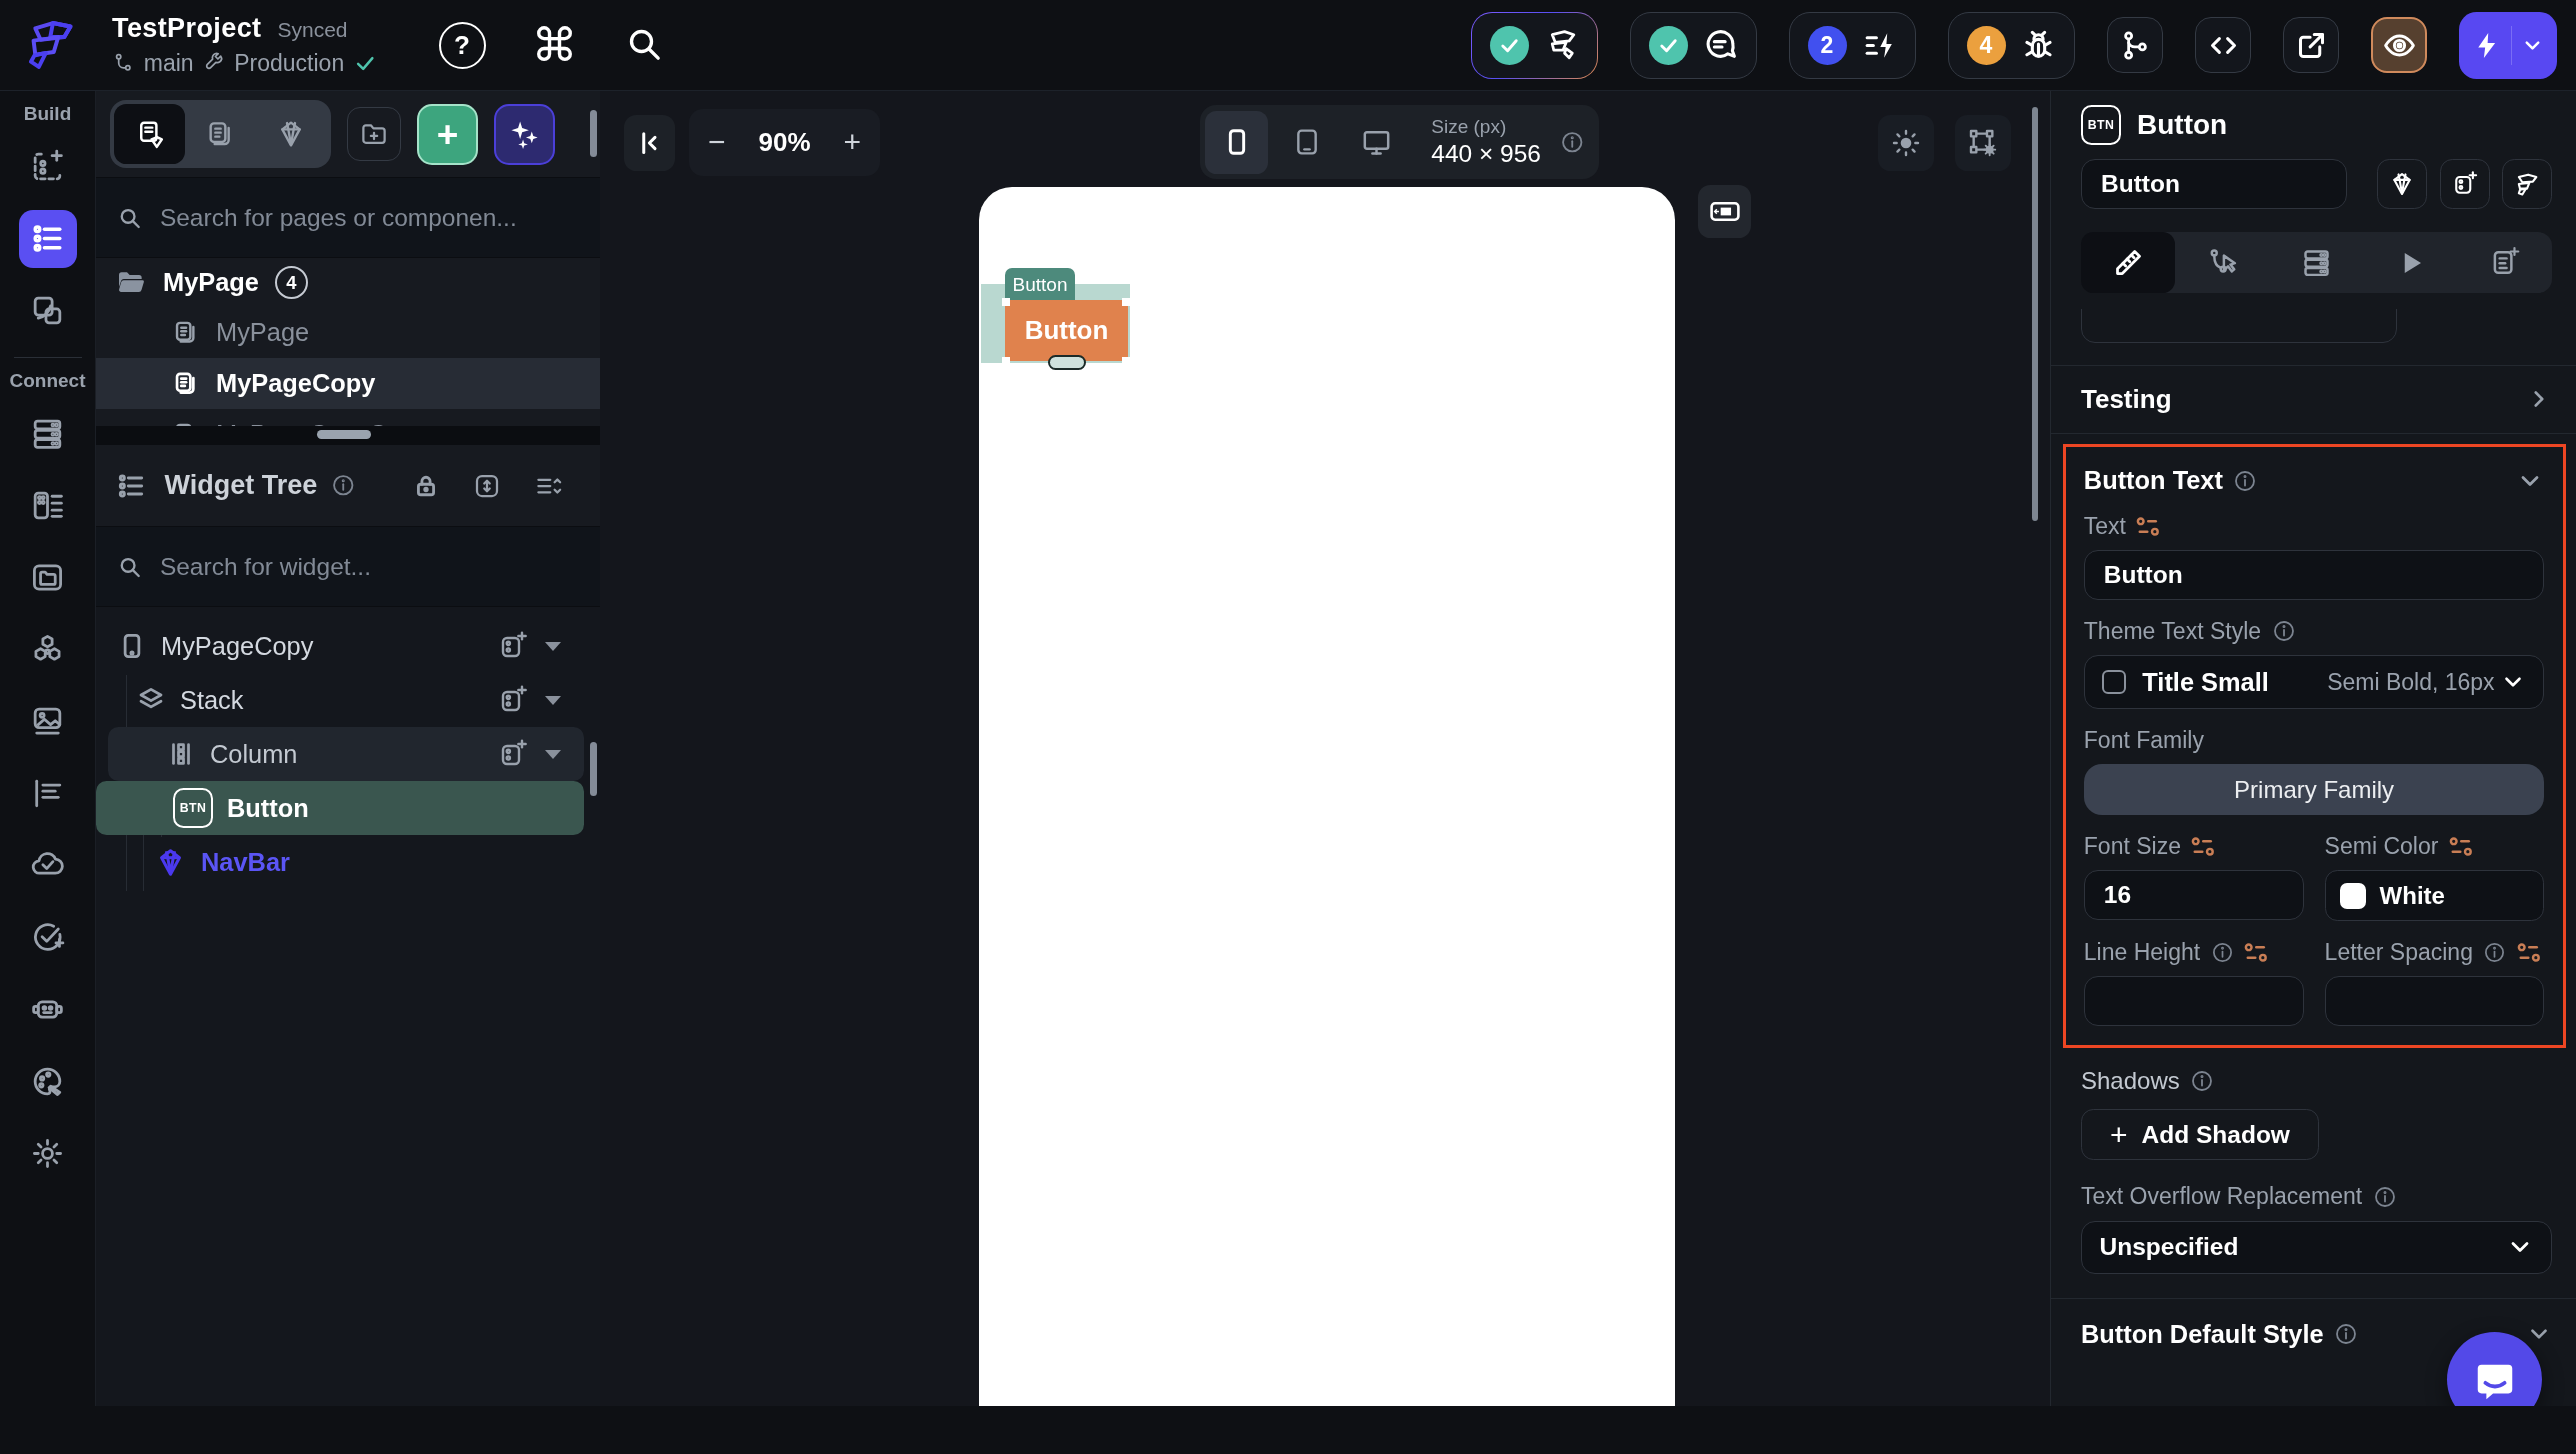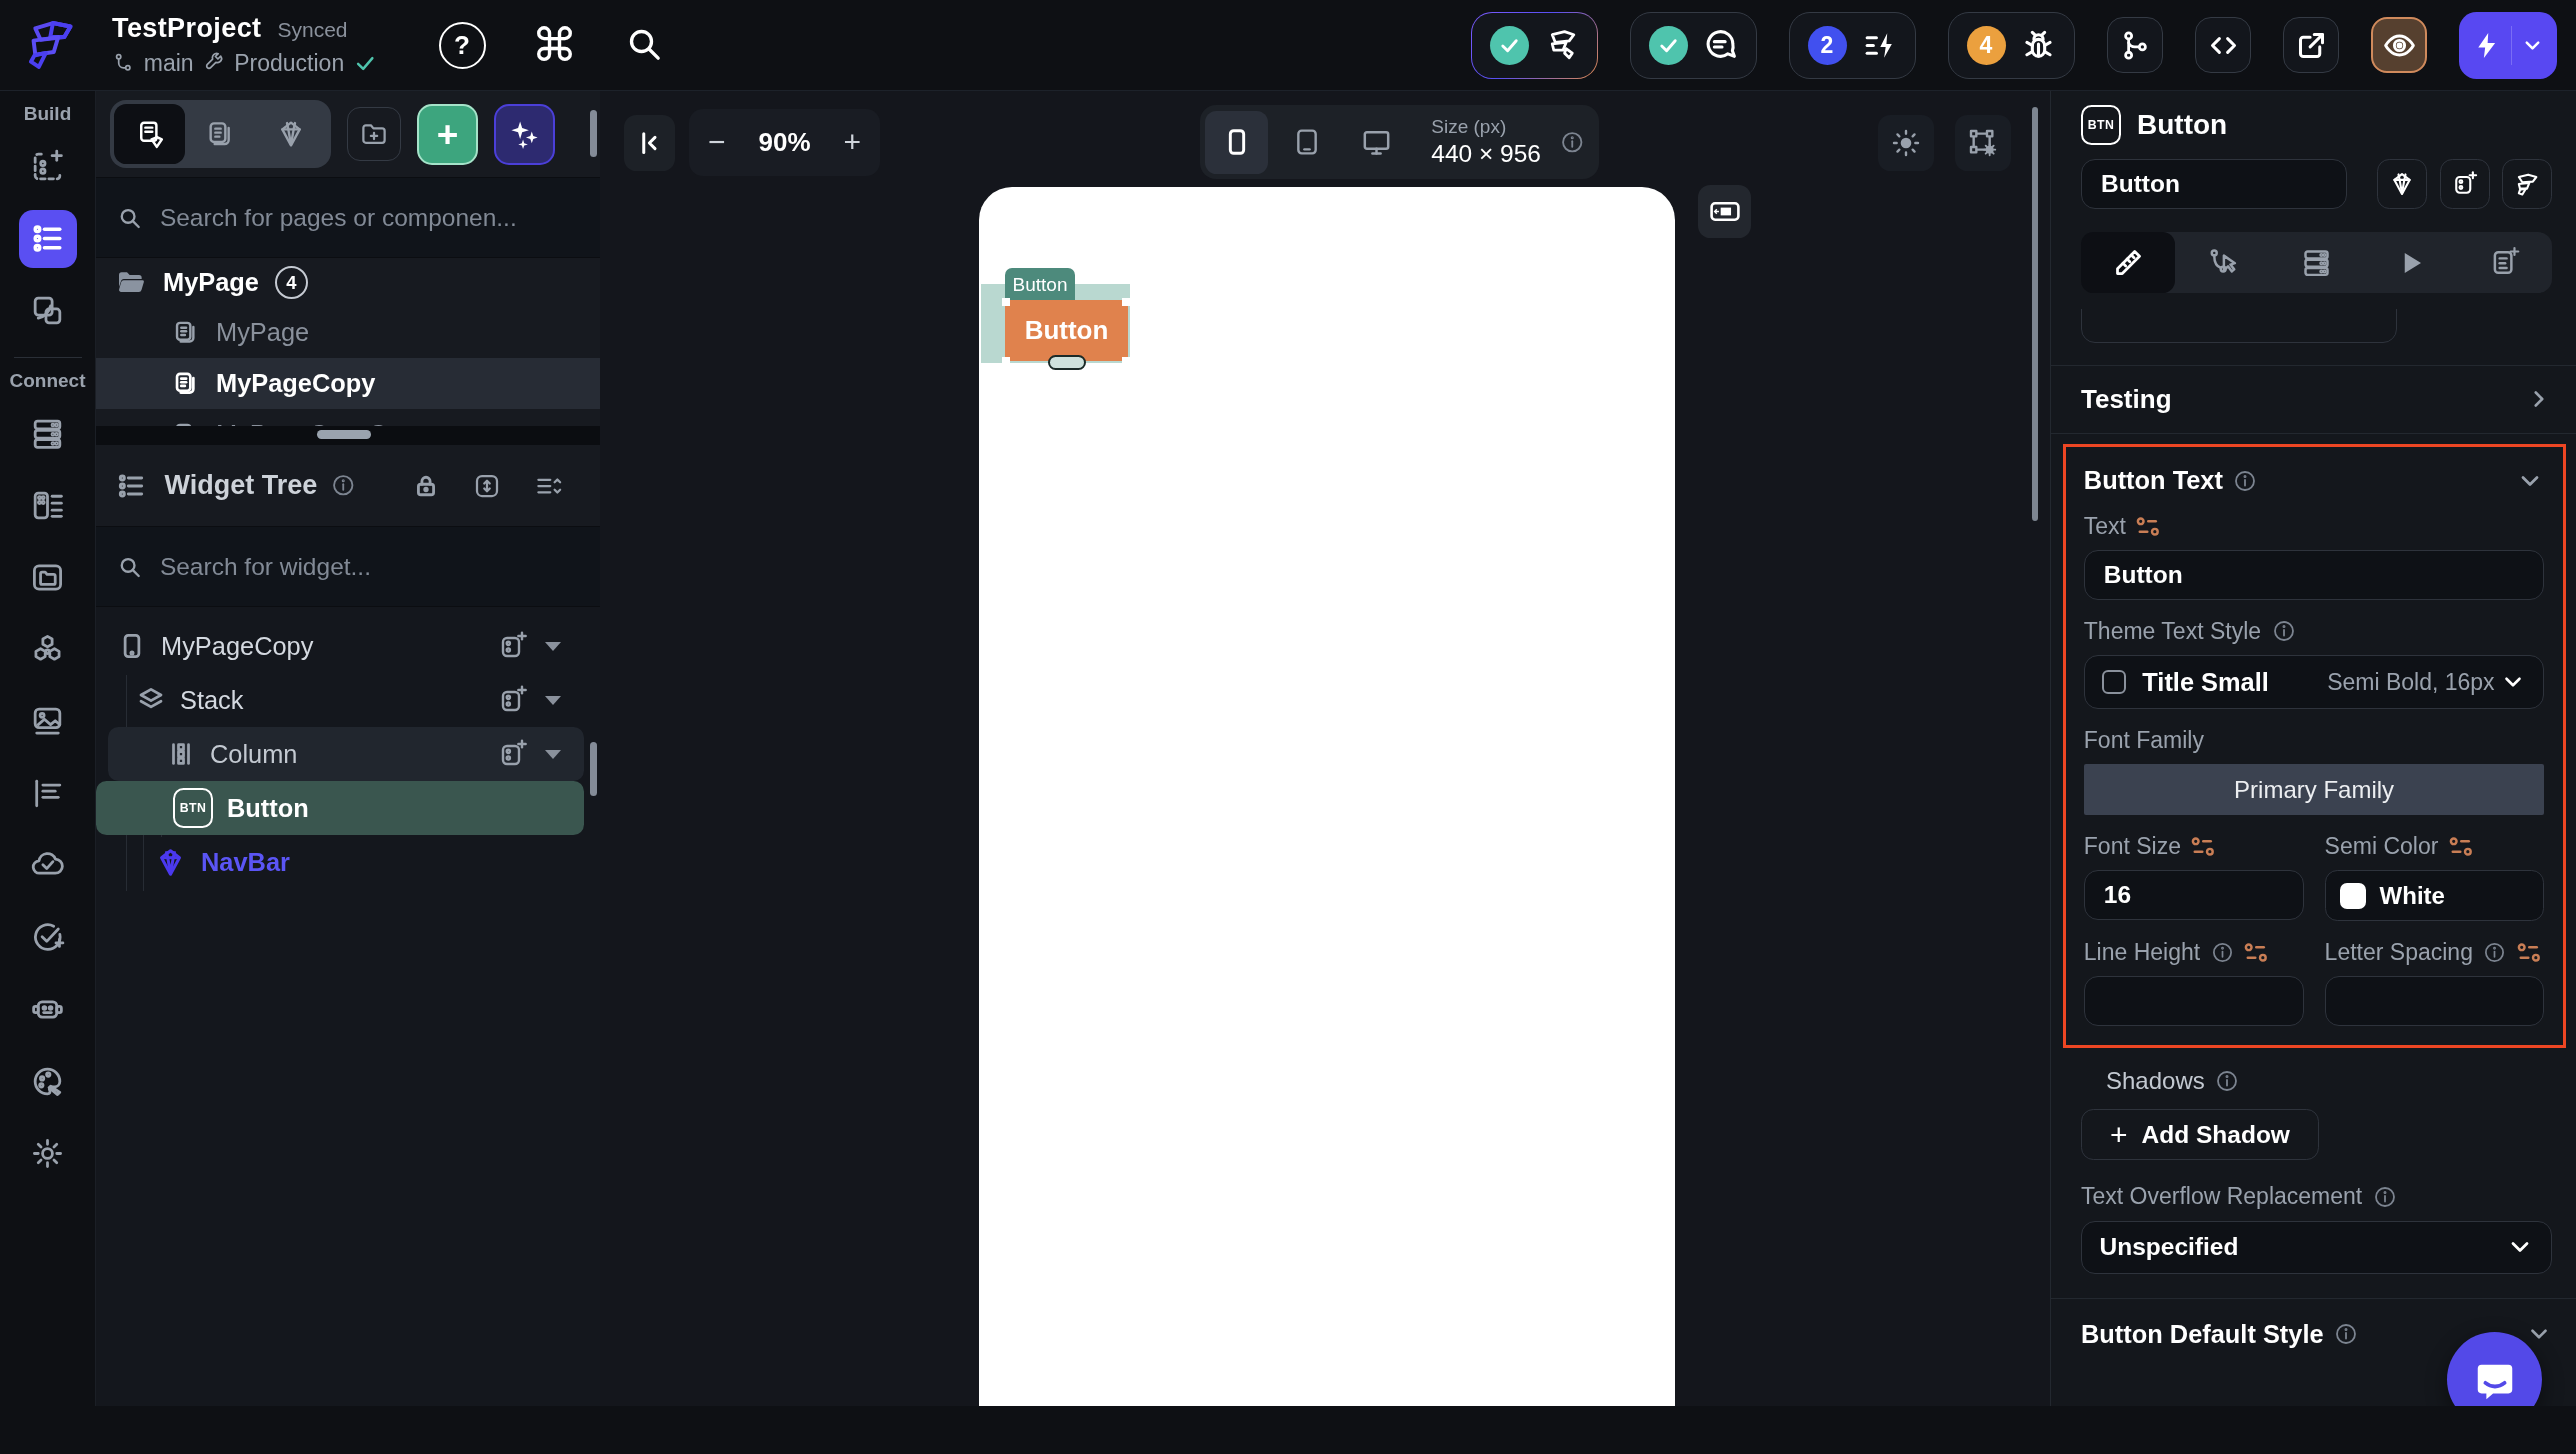--- a/index.html
+++ b/index.html
@@ -113,21 +113,21 @@
   .testing-row .lbl { font-size:26px; font-weight:bold; color:#fff; }
   .redbox { border:3.5px solid #ee4623; margin:10.5px 9.6px 0 12.3px; padding:14px 19px 19px 17.5px; }
   .sec-head { display:flex; align-items:center; gap:10.5px; height:39px; cursor:pointer; }
   .sec-title { font-size:25.4px; font-weight:bold; color:#fff; }
   .flabel { display:flex; align-items:center; gap:10.5px; font-size:23px; color:#9aa2ad; margin:17.5px 0 10.5px; }
   .winp { width:100%; }
   .theme-row { display:flex; align-items:center; gap:16px; background:#0e1116; border:1.8px solid #2e333c; border-radius:14px; height:54px; padding:0 17.5px; cursor:pointer; }
   .cbx { width:24px; height:24px; border:2.2px solid #8a919c; border-radius:6.1px; flex:0 0 auto; cursor:pointer; }
   .theme-name { font-size:25.4px; font-weight:bold; color:#fff; }
   .theme-detail { margin-left:auto; font-size:23px; color:#9aa2ad; display:flex; align-items:center; gap:5.3px; }
-  .fambtn { height:51px; background:#3b4250; border-radius:2px; display:grid; place-items:center; font-size:24px; color:#eceef1; cursor:pointer; }
+  .fambtn { height:51px; background:#3b4250; border-radius:18px; display:grid; place-items:center; font-size:24px; color:#eceef1; cursor:pointer; }
   .two-col { display:flex; gap:21px; }
   .two-col > div { flex:1; min-width:0; }
   .sel-field { display:flex; align-items:center; background:#0e1116; border:1.8px solid #2e333c; border-radius:12.3px; height:51px; padding:0 16px; cursor:pointer; font-size:23px; color:#fff; font-weight:bold; }
   .sel-field .chev { margin-left:auto; }
   .styleseg { display:flex; border:1.8px solid #2e333c; border-radius:12.3px; height:51px; overflow:hidden; }
   .styleseg > div { flex:1; display:grid; place-items:center; font-size:26px; color:#9aa2ad; cursor:pointer; border-right:1.3px solid #2e333c; }
   .styleseg > div:last-child { border-right:none; }
   .st-i { font-style:italic; font-family:"Liberation Serif", serif; font-weight:bold; }
   .st-u { text-decoration:underline; }
   .st-s { text-decoration:line-through; }
@@ -931,21 +931,21 @@
                 <line x1="4" y1="16.5" x2="12" y2="16.5"></line>
                 <circle cx="20" cy="16.5" r="3"></circle>
               </svg>
           </div>
           <input class="inp" style="width: 100%;">
         </div>
       </div>
     </div>
 
     <div class="rp-pad">
-      <div class="flabel" style="margin-top:19px;margin-left:25px;">
+      <div class="flabel" style="margin-top:19px;">
         <span style="font-size:24px; color:#c3c9d1;">Shadows</span>
         <svg class="ic dim" width="24" height="24" viewBox="0 0 24 24">
             <circle cx="12" cy="12" r="9"></circle>
             <line x1="12" y1="11" x2="12" y2="16.5"></line>
             <circle cx="12" cy="7.5" r="0.6"></circle>
           </svg>
       </div>
       <div class="addshadow">
         <span style="font-size:30px; font-weight:normal;">+</span>
         <span>Add Shadow</span>

